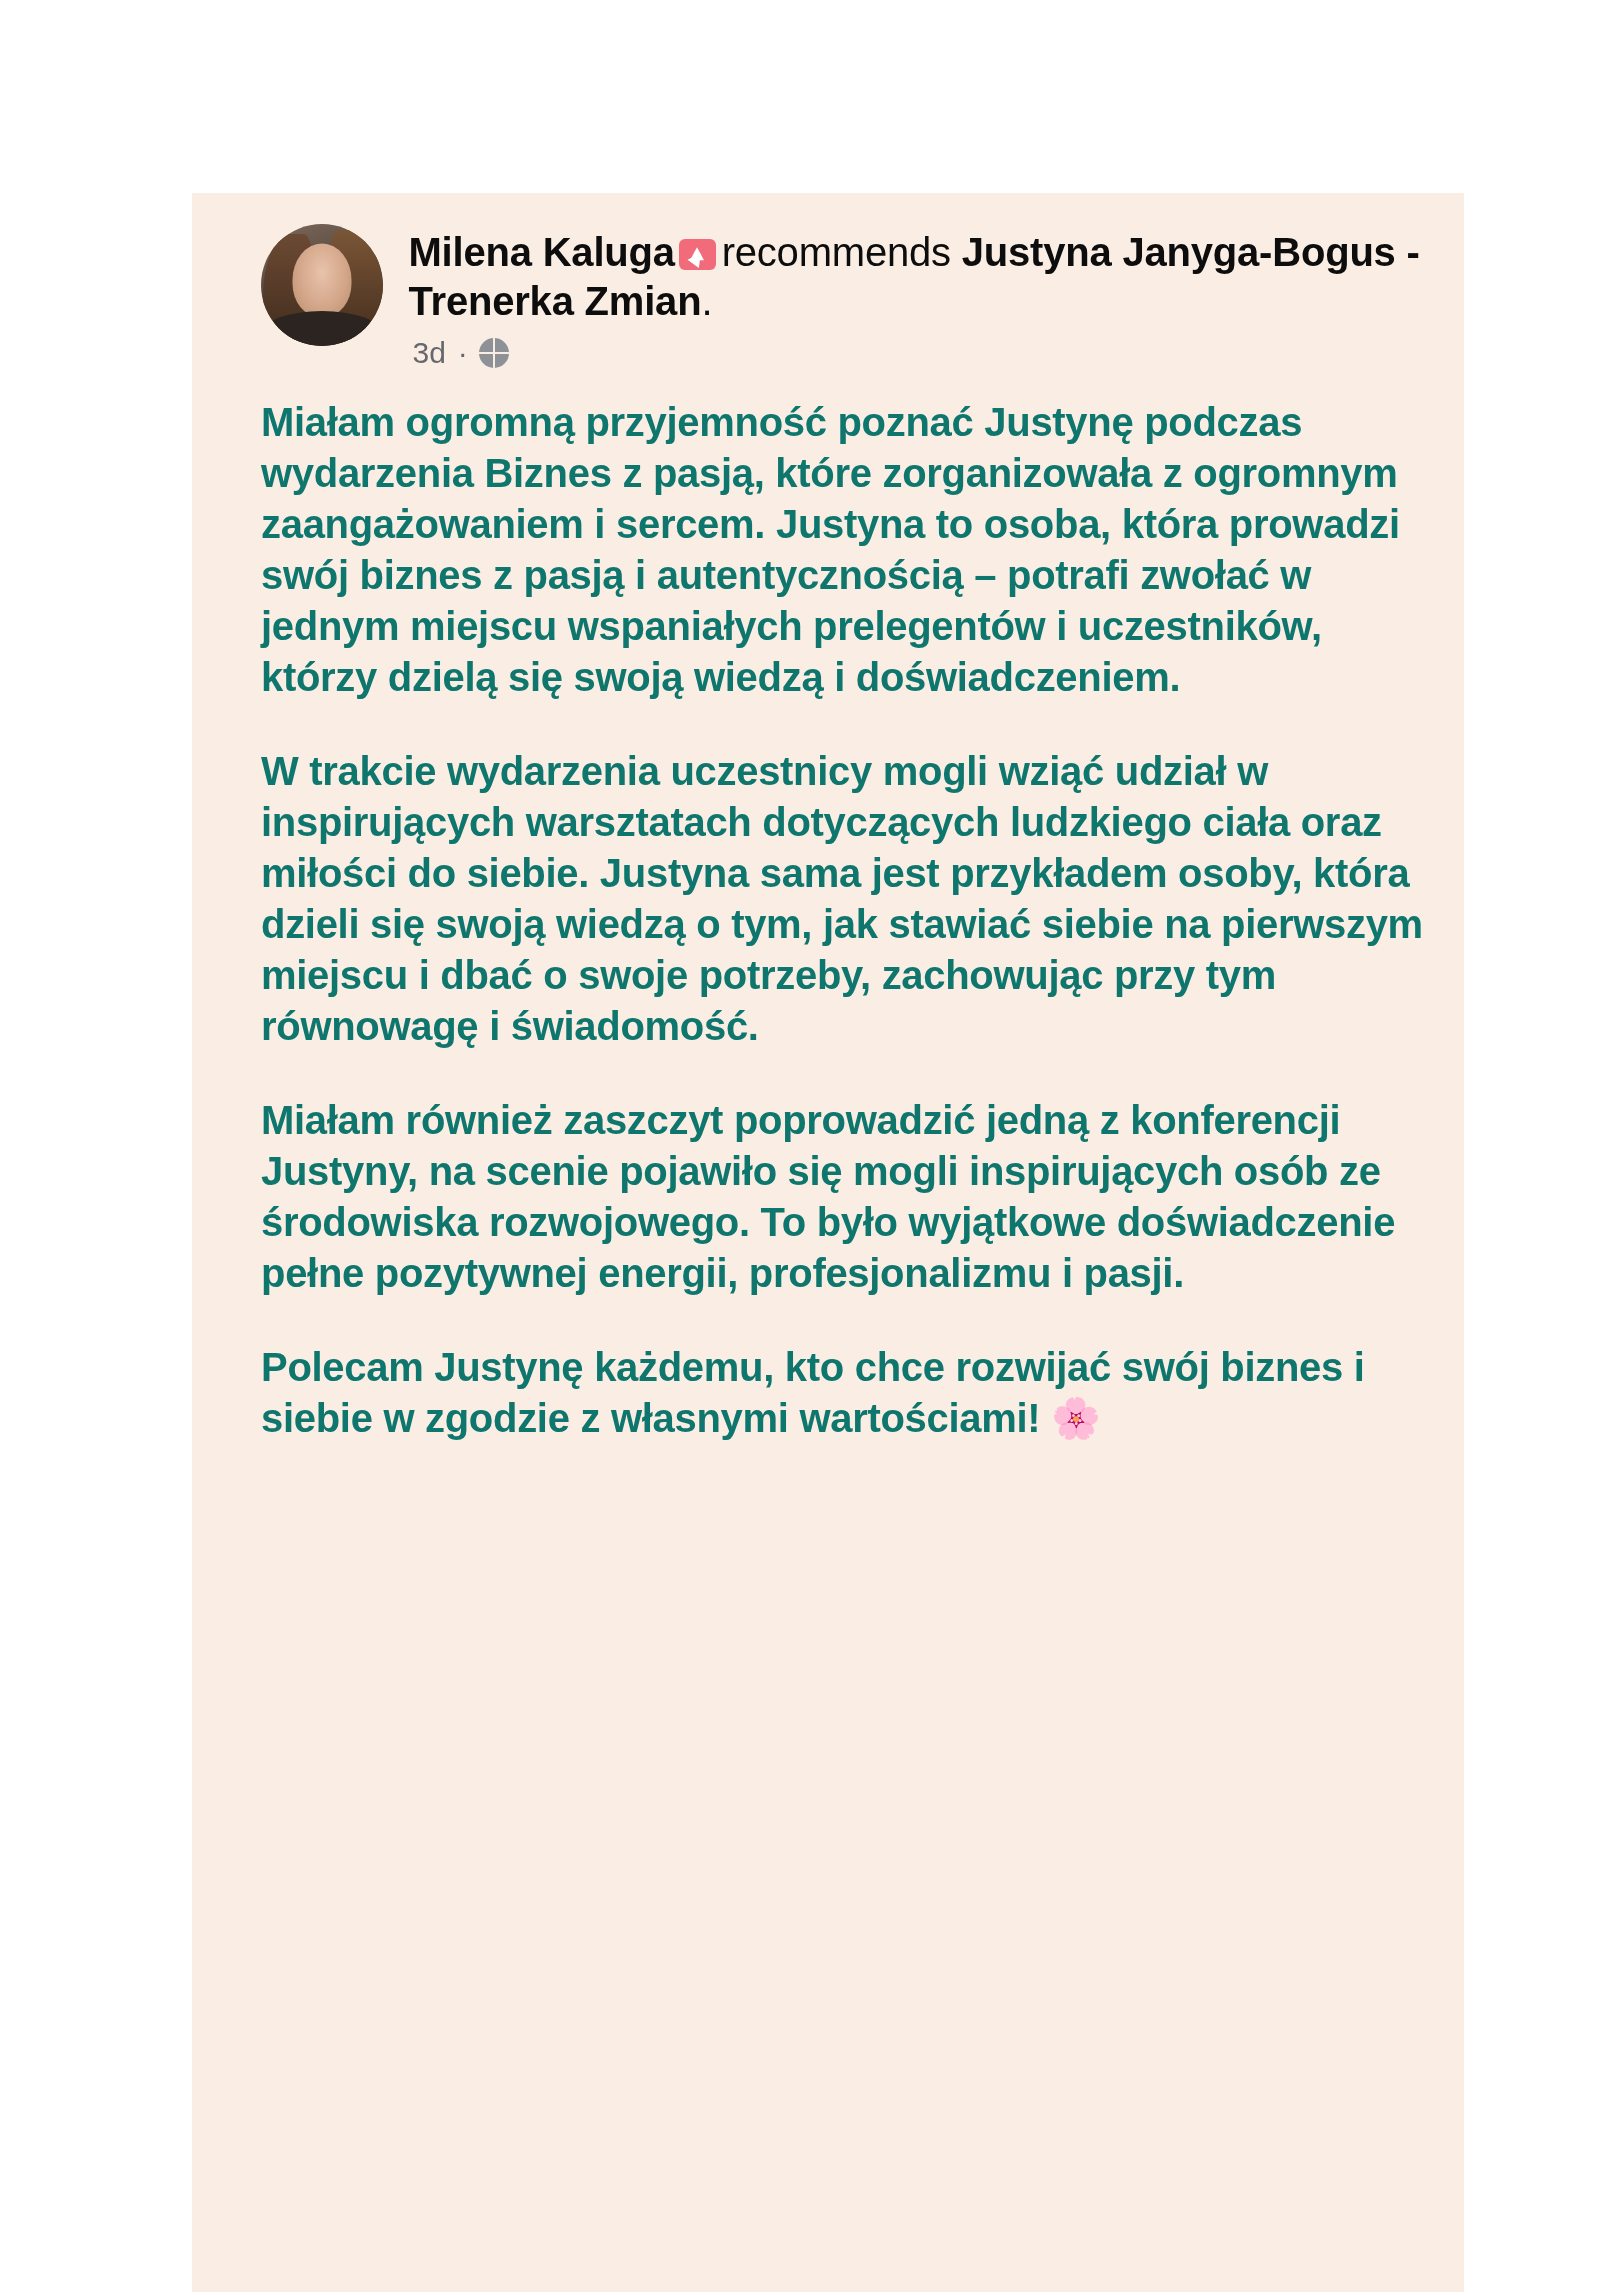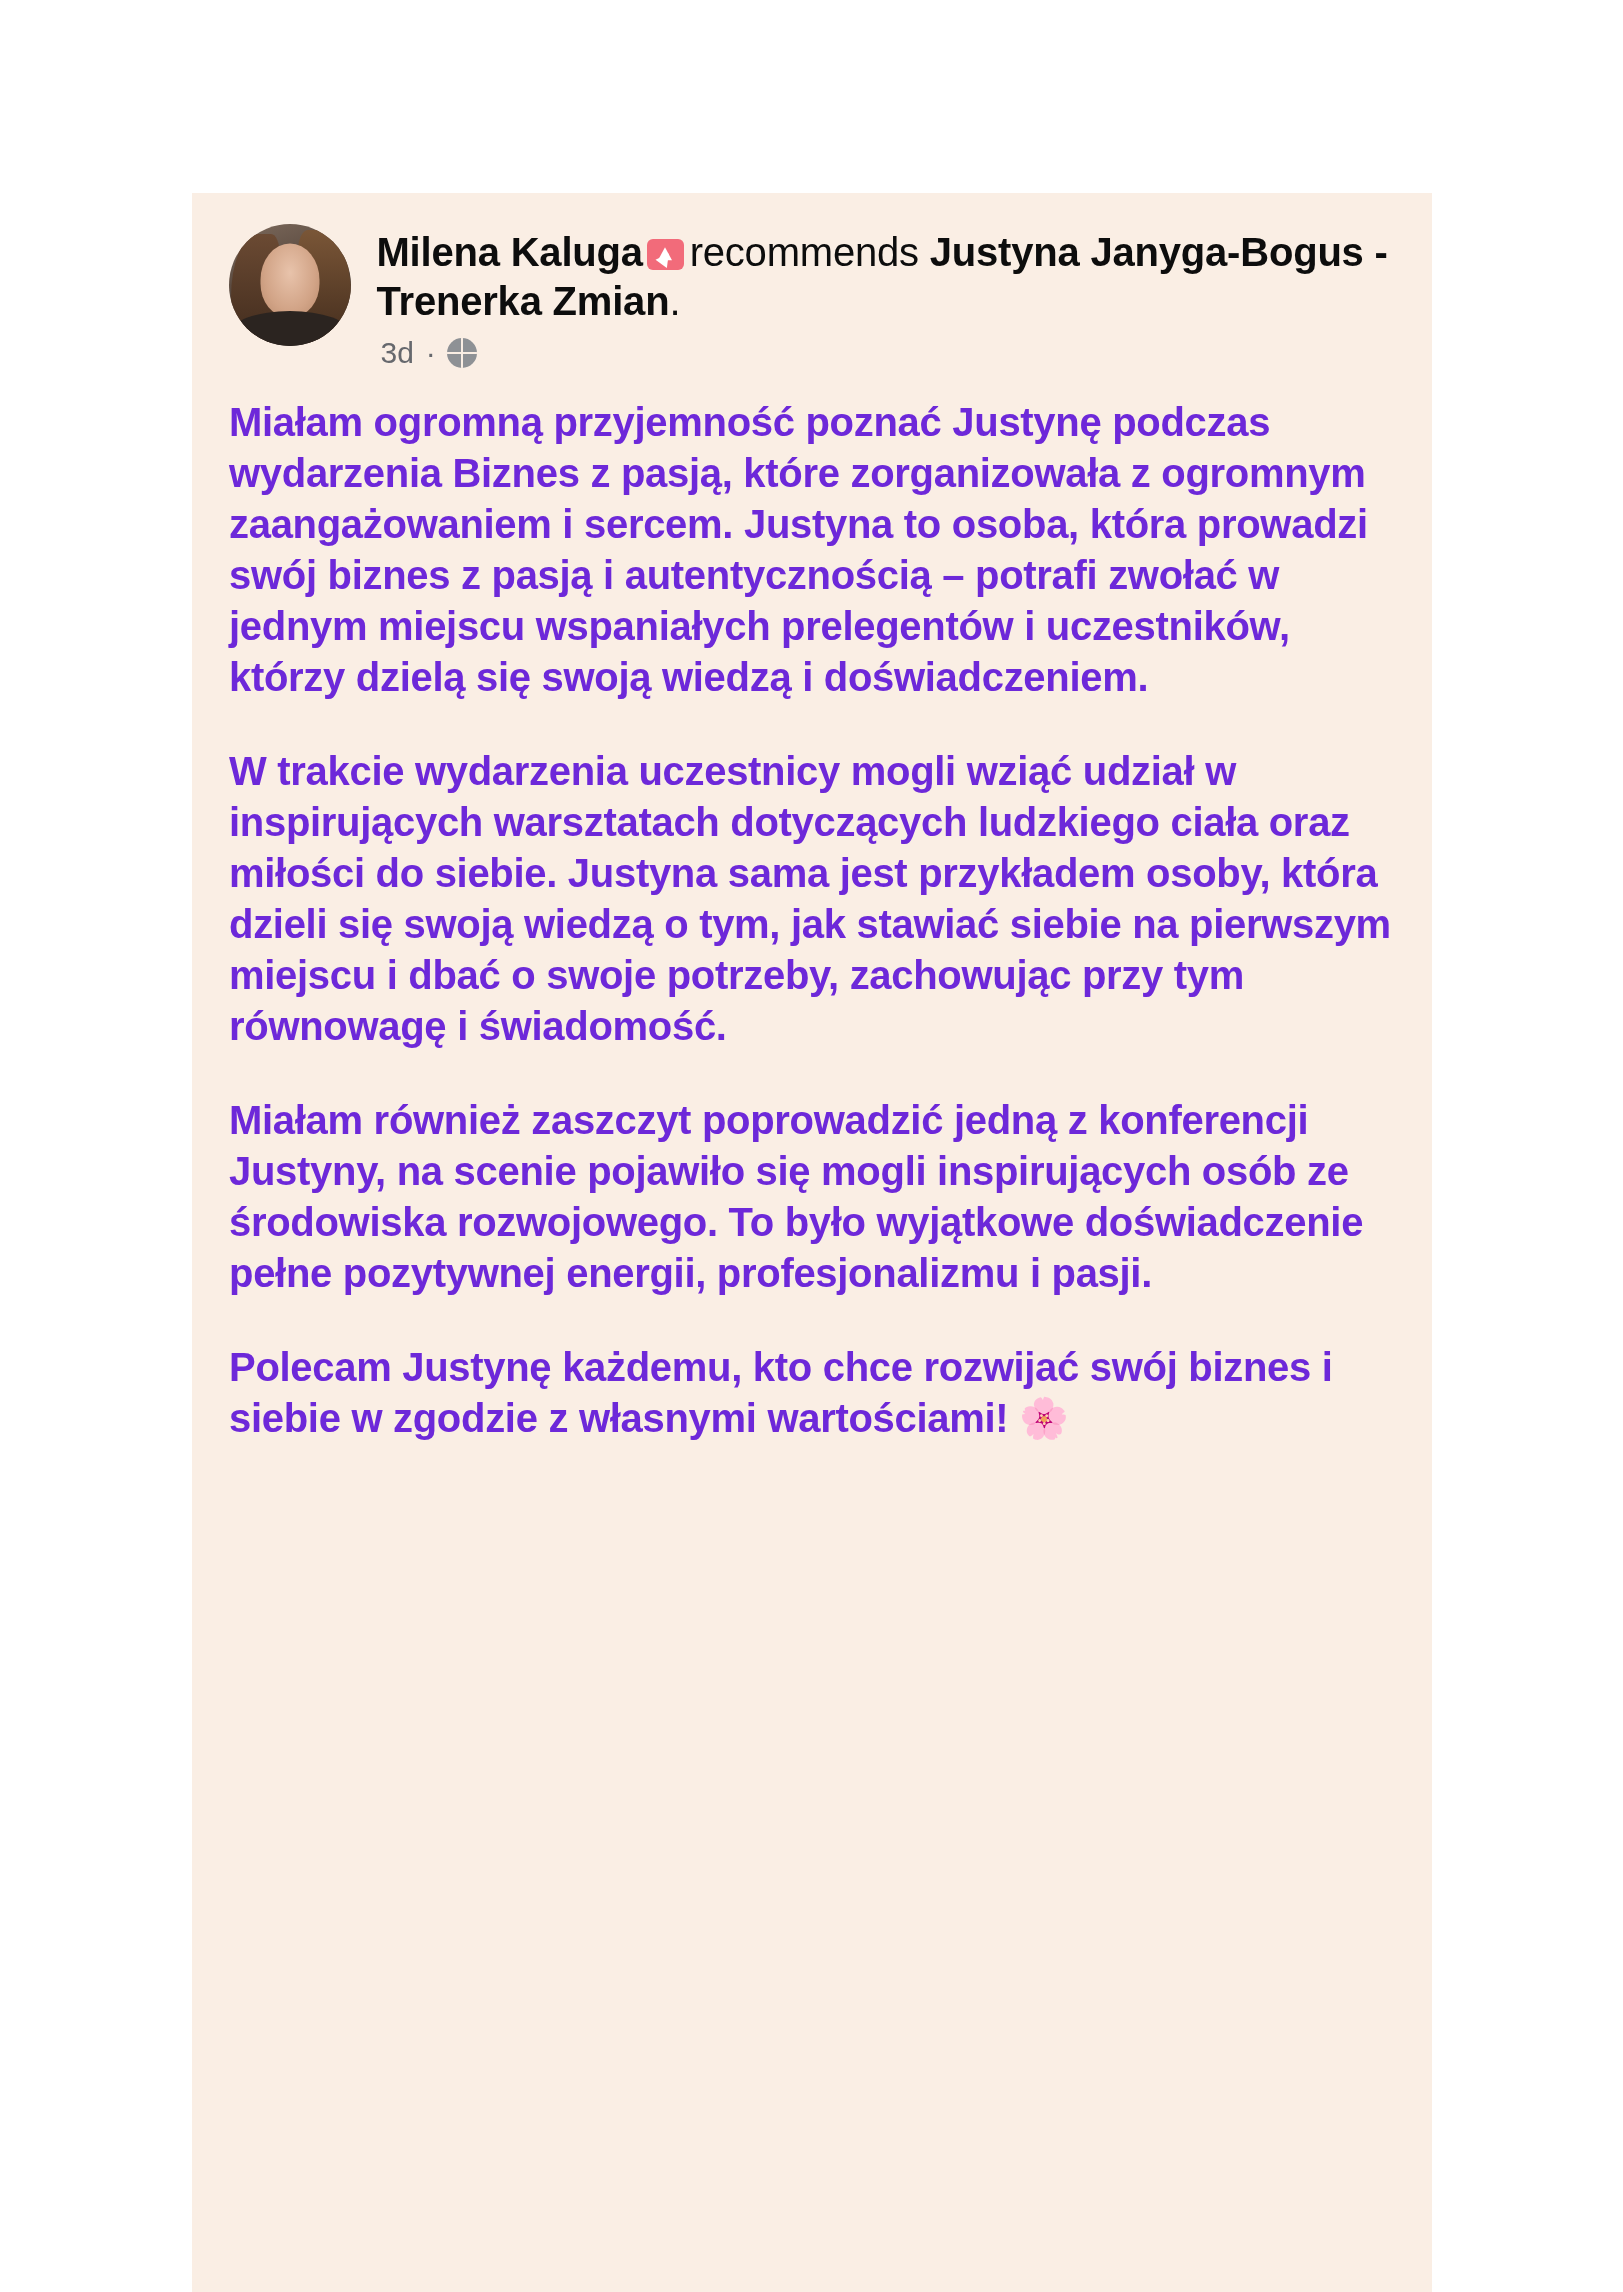--- a/index.html
+++ b/index.html
@@ -20,20 +20,21 @@
   }
 
   .post-card {
     position: absolute;
     left: 192px;
     top: 193px;
     width: 1240px;
     height: 2099px;
     background: #faeee4;
     overflow: hidden;
+    padding-left: 32px;
   }
 
   .post-inner {
     padding: 31px 37px 0 37px;
     box-sizing: border-box;
   }
 
   .header-row {
     display: flex;
     align-items: flex-start;
@@ -187,21 +188,21 @@
     width: 100%;
     background: #faeee4;
     transform: translateY(-50%);
   }
 
   .body-text {
     margin-top: 27.4px;
     font-size: 40px;
     line-height: 51px;
     font-weight: 700;
-    color: #6d28d9;
+    color: #0f766e;
     letter-spacing: -0.3px;
   }
   .body-text p {
     margin: 0 0 43px 0;
   }
   .body-text p:last-child {
     margin-bottom: 0;
   }
 </style>
 </head>

